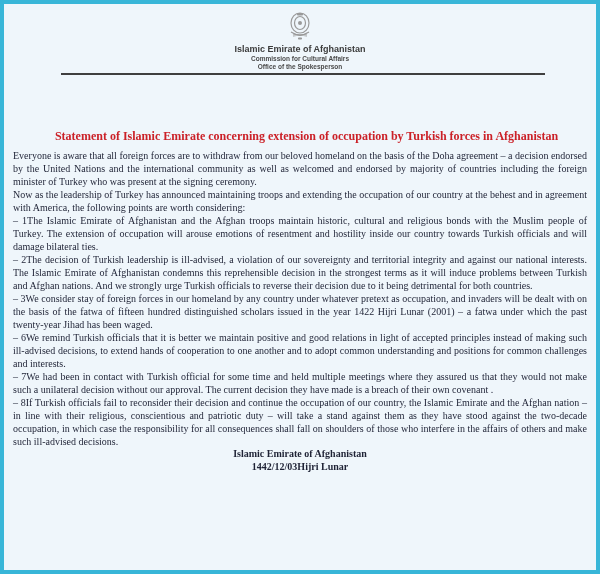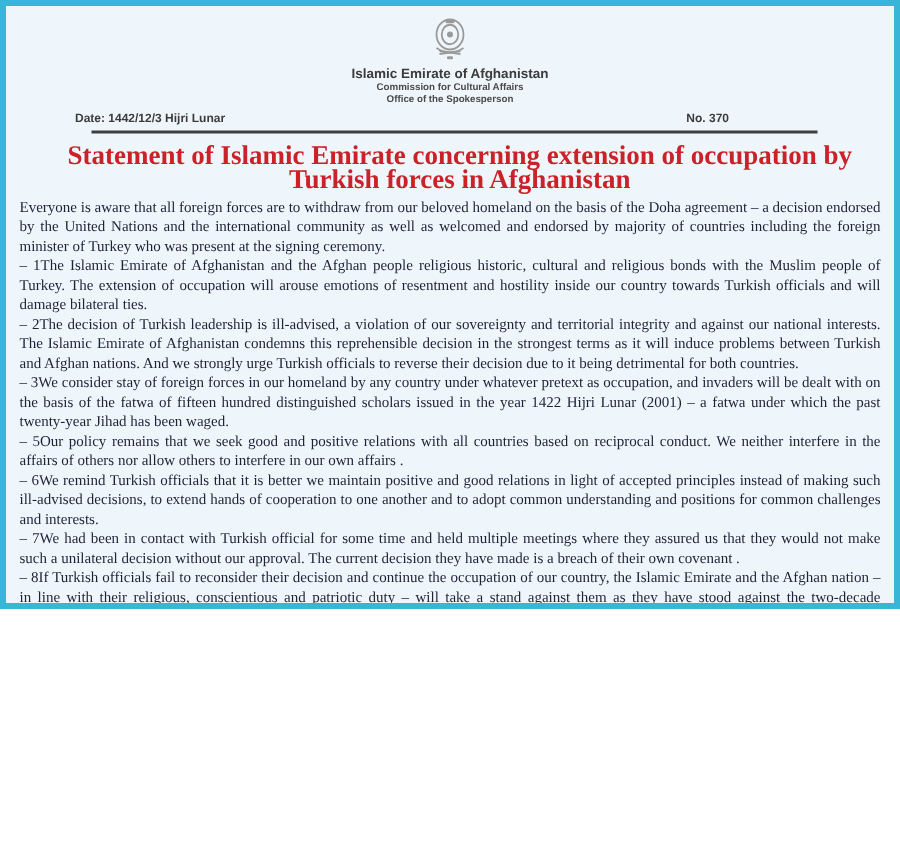--- a/index.html
+++ b/index.html
@@ -1,19 +1,19 @@
 <!DOCTYPE html>
 <html><head>
 <meta charset="utf-8">
 <style>
   * { margin: 0; padding: 0; box-sizing: border-box; }
   html, body { background: #ffffff; }
   .doc {
     width: 600px;
-    height: 406px;
+    height: 574px;
     background: #eff6fb;
     border: 4px solid #38b6d8;
     font-family: "Liberation Serif", serif;
     overflow: hidden;
     position: relative;
   }
   .header { text-align: center; padding-top: 6px; }
   .emblem { display: block; margin: 0 auto 2px auto; }
   .org-name {
     font-family: "Liberation Sans", sans-serif;
@@ -40,25 +40,26 @@
   }
   .rule {
     border: none;
     border-top: 2px solid #3f3f3f;
     width: 484px;
     margin: 2px auto 0 57px;
   }
   .doc-title {
     font-family: "Liberation Serif", serif;
     font-weight: bold;
-    font-size: 18px;
+    font-size: 12px;
     line-height: 16px;
     color: #cb2128;
     text-align: center;
     padding: 6px 21px 4px 34px;
+    margin-top: 47px;
   }
   .body-text {
     padding: 1px 9px 0 9px;
     font-weight: normal;
     font-size: 10px;
     line-height: 13px;
     color: #1e2235;
     text-align: justify;
   }
   .body-text p { margin: 0; }
@@ -87,37 +88,34 @@
         <rect x="12" y="3" width="6" height="2.5" rx="1"></rect>
         <circle cx="15" cy="13" r="2"></circle>
         <rect x="13" y="27.5" width="4" height="2" rx="0.8"></rect>
       </g>
     </svg>
     <div class="org-name">Islamic Emirate of Afghanistan</div>
     <div class="org-sub">Commission for Cultural Affairs</div>
     <div class="org-sub">Office of the Spokesperson</div>
   </div>
 
-  <div class="meta-row">
-    <span>Date: 1442/12/3 Hijri Lunar</span>
-    <span>No. 370</span>
-  </div>
 
   <hr class="rule">
 
   <h1 class="doc-title">Statement of Islamic Emirate concerning extension of occupation by Turkish forces in Afghanistan</h1>
 
   <div class="body-text">
     <p>Everyone is aware that all foreign forces are to withdraw from our beloved homeland on the basis of the Doha agreement – a decision endorsed by the United Nations and the international community as well as welcomed and endorsed by majority of countries including the foreign minister of Turkey who was present at the signing ceremony.</p>
-    <p>– 1The Islamic Emirate of Afghanistan and the Afghan people religious historic, cultural and religious bonds with the Muslim people of Turkey. The extension of occupation will arouse emotions of resentment and hostility inside our country towards Turkish officials and will damage bilateral ties.</p>
+    <p>Now as the leadership of Turkey has announced maintaining troops and extending the occupation of our country at the behest and in agreement with America, the following points are worth considering:</p>
+    <p>– 1The Islamic Emirate of Afghanistan and the Afghan troops maintain historic, cultural and religious bonds with the Muslim people of Turkey. The extension of occupation will arouse emotions of resentment and hostility inside our country towards Turkish officials and will damage bilateral ties.</p>
     <p>– 2The decision of Turkish leadership is ill-advised, a violation of our sovereignty and territorial integrity and against our national interests. The Islamic Emirate of Afghanistan condemns this reprehensible decision in the strongest terms as it will induce problems between Turkish and Afghan nations. And we strongly urge Turkish officials to reverse their decision due to it being detrimental for both countries.</p>
     <p>– 3We consider stay of foreign forces in our homeland by any country under whatever pretext as occupation, and invaders will be dealt with on the basis of the fatwa of fifteen hundred distinguished scholars issued in the year 1422 Hijri Lunar (2001) – a fatwa under which the past twenty-year Jihad has been waged.</p>
-    <p>– 5Our policy remains that we seek good and positive relations with all countries based on reciprocal conduct. We neither interfere in the affairs of others nor allow others to interfere in our own affairs .</p>
     <p>– 6We remind Turkish officials that it is better we maintain positive and good relations in light of accepted principles instead of making such ill-advised decisions, to extend hands of cooperation to one another and to adopt common understanding and positions for common challenges and interests.</p>
     <p>– 7We had been in contact with Turkish official for some time and held multiple meetings where they assured us that they would not make such a unilateral decision without our approval. The current decision they have made is a breach of their own covenant .</p>
     <p>– 8If Turkish officials fail to reconsider their decision and continue the occupation of our country, the Islamic Emirate and the Afghan nation – in line with their religious, conscientious and patriotic duty – will take a stand against them as they have stood against the two-decade occupation, in which case the responsibility for all consequences shall fall on shoulders of those who interfere in the affairs of others and make such ill-advised decisions.</p>
   </div>
 
   <div class="footer">
     <div>Islamic Emirate of Afghanistan</div>
+    <div>1442/12/03Hijri Lunar</div>
   </div>
 
 </div>
 
 </body></html>

